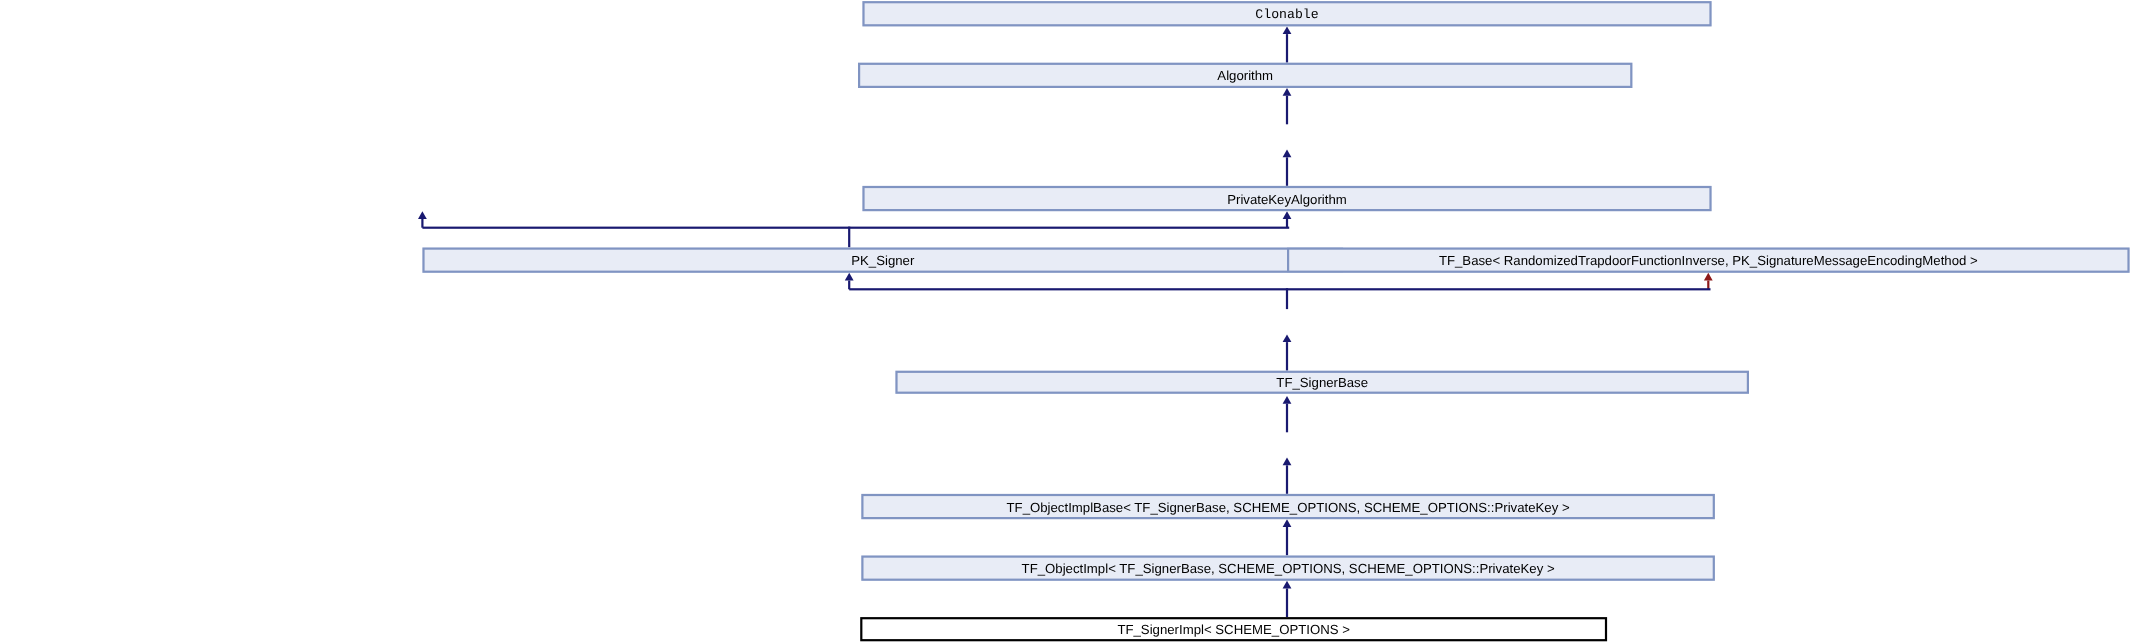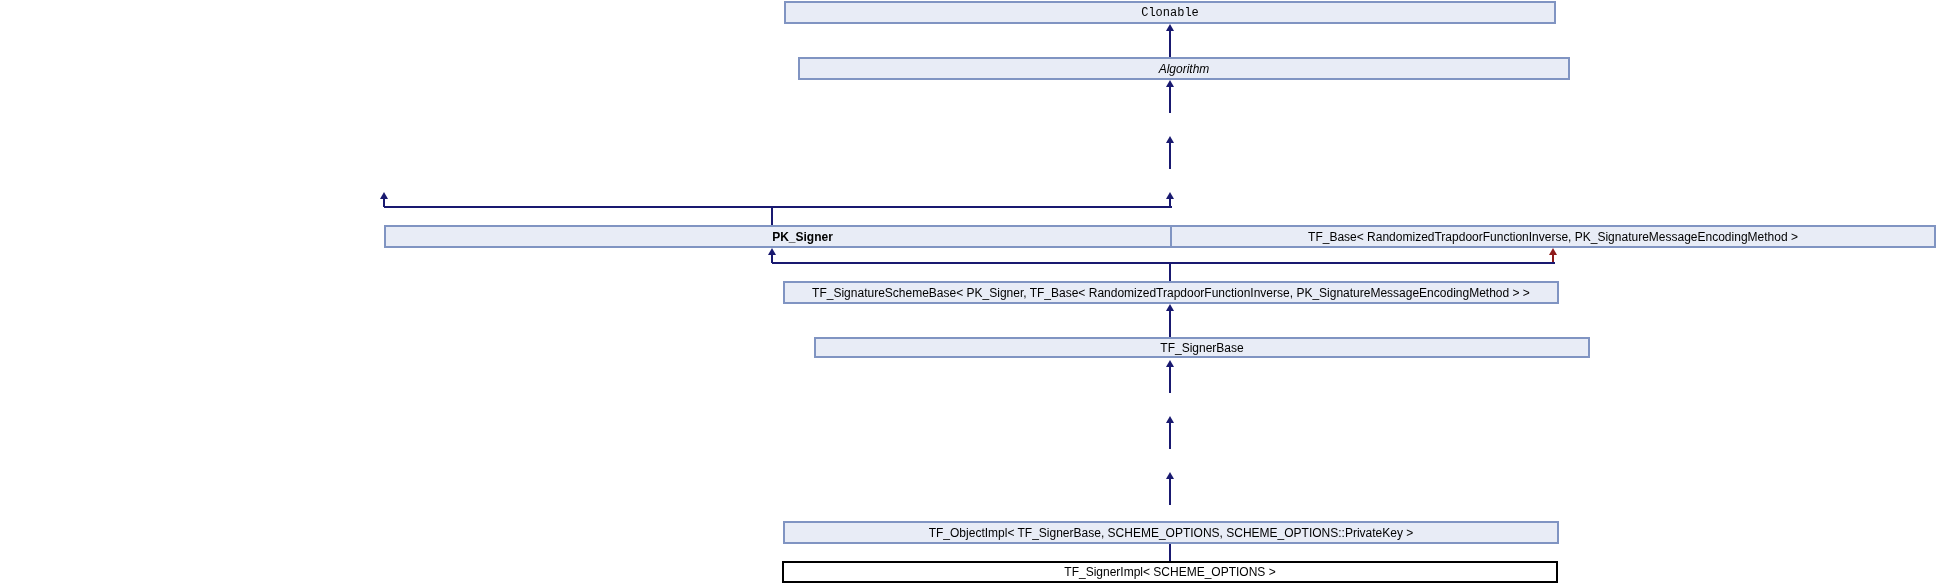--- a/index.html
+++ b/index.html
@@ -90,34 +90,37 @@
     <div class="vline" style="left: 1169px; top: 367px; height: 26px;"></div>
     <div class="arrowhead" style="left: 1166px; top: 416px;"></div>
     <div class="vline" style="left: 1169px; top: 423px; height: 26px;"></div>
     <div class="arrowhead" style="left: 1166px; top: 472px;"></div>
     <div class="vline" style="left: 1169px; top: 479px; height: 26px;"></div>
     <div class="arrowhead" style="left: 1166px; top: 528px;"></div>
     <div class="vline" style="left: 1169px; top: 535px; height: 26px;"></div>
     <div class="node" style="left: 784px; top: 1px; width: 772px; height: 23px; font-family: Liberation Mono, monospace;">
       <span>Clonable</span>
     </div>
-    <div class="node" style="left: 798px; top: 57px; width: 772px; height: 23px; font-style: italic;">
+    <div class="node" style="left: 780px; top: 57px; width: 704px; height: 23px;">
       <span>Algorithm</span>
     </div>
-    <div class="node" style="left: 384px; top: 225px; width: 837px; height: 23px; font-weight: bold;">
+    <div class="node" style="left: 784px; top: 169px; width: 772px; height: 23px;">
+      <span>PrivateKeyAlgorithm</span>
+    </div>
+    <div class="node" style="left: 384px; top: 225px; width: 837px; height: 23px;">
       <span>PK_Signer</span>
     </div>
     <div class="node" style="left: 1170px; top: 225px; width: 766px; height: 23px; text-align: center;">
       <span>TF_Base&lt; RandomizedTrapdoorFunctionInverse, PK_SignatureMessageEncodingMethod &gt;</span>
     </div>
-    <div class="node" style="left: 783px; top: 281px; width: 776px; height: 23px;">
-      <span>TF_SignatureSchemeBase&lt; PK_Signer, TF_Base&lt; RandomizedTrapdoorFunctionInverse, PK_SignatureMessageEncodingMethod &gt; &gt;</span>
-    </div>
     <div class="node" style="left: 783px; top: 337px; width: 776px; height: 21px; margin-left: 31px;">
       <span>TF_SignerBase</span>
     </div>
-    <div class="node" style="left: 783px; top: 505px; width: 776px; height: 23px; margin-top: 16px;">
+    <div class="node" style="left: 783px; top: 449px; width: 776px; height: 23px;">
+      <span>TF_ObjectImplBase&lt; TF_SignerBase, SCHEME_OPTIONS, SCHEME_OPTIONS::PrivateKey &gt;</span>
+    </div>
+    <div class="node" style="left: 783px; top: 505px; width: 776px; height: 23px;">
       <span>TF_ObjectImpl&lt; TF_SignerBase, SCHEME_OPTIONS, SCHEME_OPTIONS::PrivateKey &gt;</span>
     </div>
-    <div class="node current" style="left: 782px; top: 561px; width: 776px; height: 22px;">
+    <div class="node current" style="left: 782px; top: 561px; width: 679px; height: 22px;">
       <span>TF_SignerImpl&lt; SCHEME_OPTIONS &gt;</span>
     </div>
   </div>
 
 </body></html>

